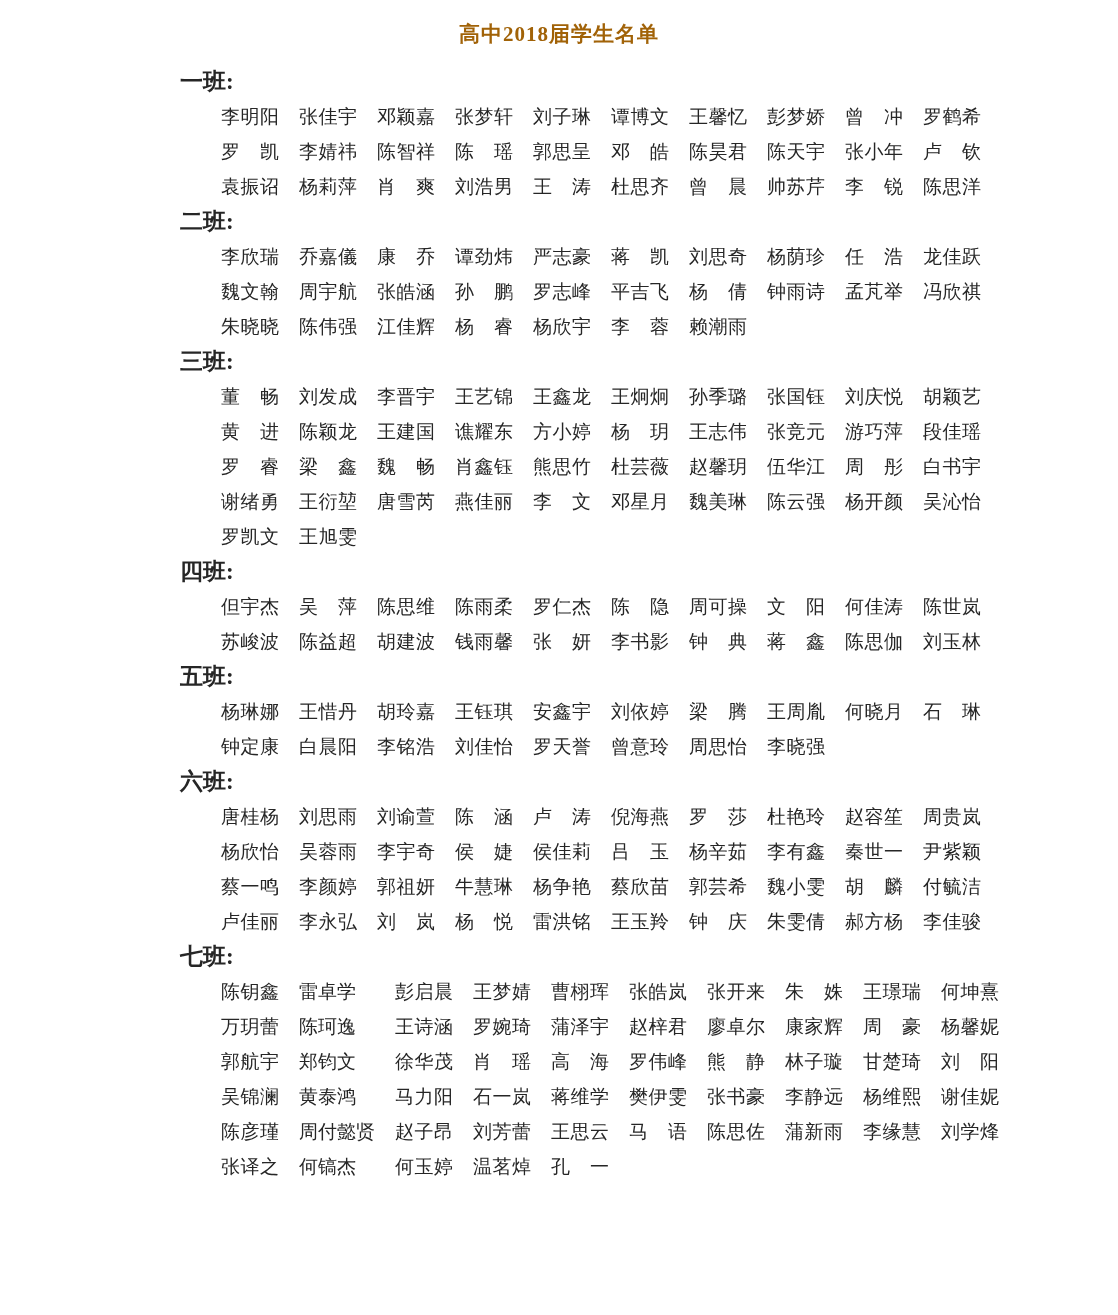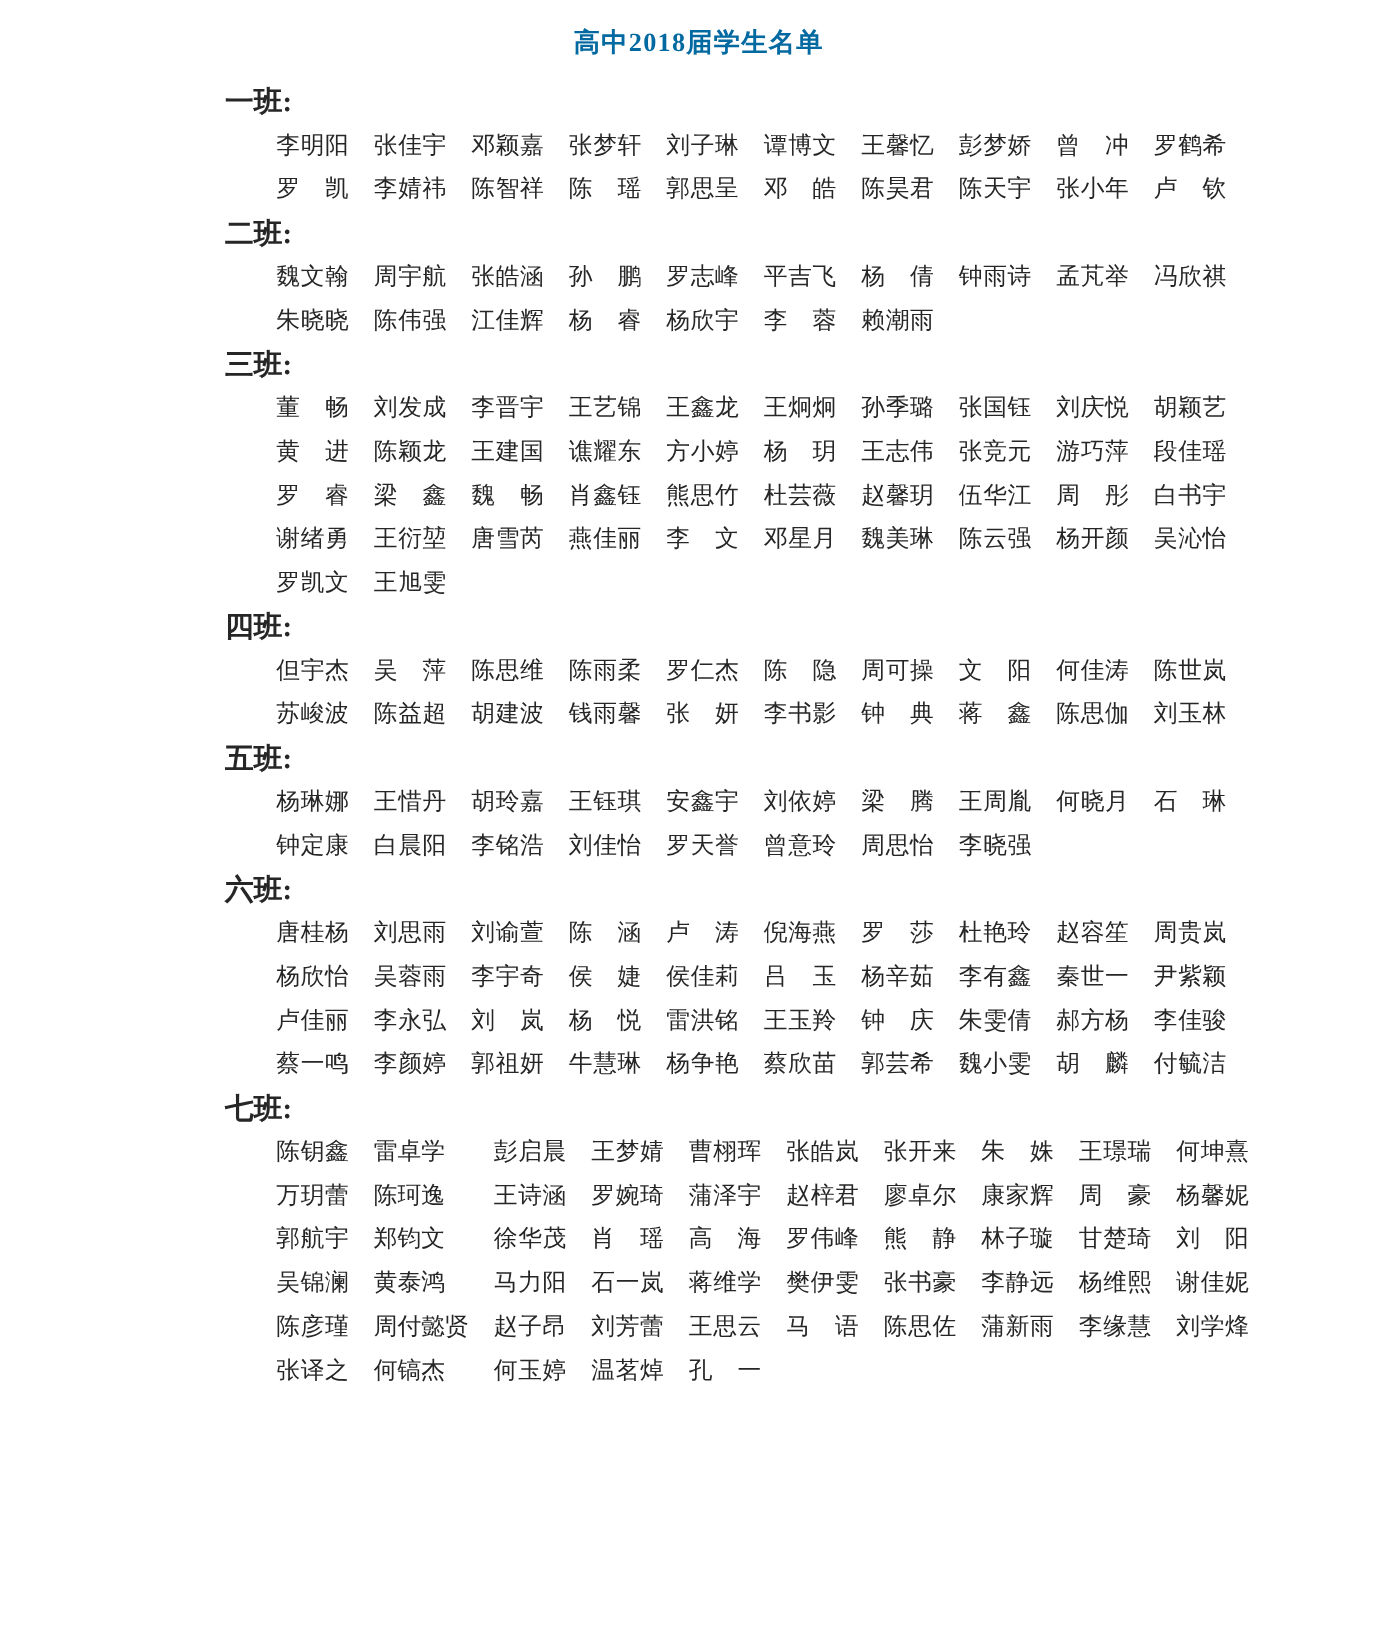--- a/index.html
+++ b/index.html
@@ -47,29 +47,31 @@
   .name-cell.wide {
     min-width: 96px;
     margin-right: 0;
     text-align-last: left;
   }
 </style>
 </head>
 <body>
 
 <div class="page">
-  <h1 class="doc-title" style="color: #0369a1;">高中2018届学生名单</h1>
+  <h1 class="doc-title" style="color: #a16207;">高中2018届学生名单</h1>
   <div id="classes-mount">
       <div class="class-section">
         <div class="class-header">一班:</div>
         <div class="name-row"><span class="name-cell">李明阳</span><span class="name-cell">张佳宇</span><span class="name-cell">邓颖嘉</span><span class="name-cell">张梦轩</span><span class="name-cell">刘子琳</span><span class="name-cell">谭博文</span><span class="name-cell">王馨忆</span><span class="name-cell">彭梦娇</span><span class="name-cell">曾冲</span><span class="name-cell">罗鹤希</span></div>
         <div class="name-row"><span class="name-cell">罗凯</span><span class="name-cell">李婧祎</span><span class="name-cell">陈智祥</span><span class="name-cell">陈瑶</span><span class="name-cell">郭思呈</span><span class="name-cell">邓皓</span><span class="name-cell">陈昊君</span><span class="name-cell">陈天宇</span><span class="name-cell">张小年</span><span class="name-cell">卢钦</span></div>
+        <div class="name-row"><span class="name-cell">袁振诏</span><span class="name-cell">杨莉萍</span><span class="name-cell">肖爽</span><span class="name-cell">刘浩男</span><span class="name-cell">王涛</span><span class="name-cell">杜思齐</span><span class="name-cell">曾晨</span><span class="name-cell">帅苏芹</span><span class="name-cell">李锐</span><span class="name-cell">陈思洋</span></div>
       </div>
       <div class="class-section">
         <div class="class-header">二班:</div>
+        <div class="name-row"><span class="name-cell">李欣瑞</span><span class="name-cell">乔嘉儀</span><span class="name-cell">康乔</span><span class="name-cell">谭劲炜</span><span class="name-cell">严志豪</span><span class="name-cell">蒋凯</span><span class="name-cell">刘思奇</span><span class="name-cell">杨荫珍</span><span class="name-cell">任浩</span><span class="name-cell">龙佳跃</span></div>
         <div class="name-row"><span class="name-cell">魏文翰</span><span class="name-cell">周宇航</span><span class="name-cell">张皓涵</span><span class="name-cell">孙鹏</span><span class="name-cell">罗志峰</span><span class="name-cell">平吉飞</span><span class="name-cell">杨倩</span><span class="name-cell">钟雨诗</span><span class="name-cell">孟芃举</span><span class="name-cell">冯欣祺</span></div>
         <div class="name-row"><span class="name-cell">朱晓晓</span><span class="name-cell">陈伟强</span><span class="name-cell">江佳辉</span><span class="name-cell">杨睿</span><span class="name-cell">杨欣宇</span><span class="name-cell">李蓉</span><span class="name-cell">赖潮雨</span></div>
       </div>
       <div class="class-section">
         <div class="class-header">三班:</div>
         <div class="name-row"><span class="name-cell">董畅</span><span class="name-cell">刘发成</span><span class="name-cell">李晋宇</span><span class="name-cell">王艺锦</span><span class="name-cell">王鑫龙</span><span class="name-cell">王炯炯</span><span class="name-cell">孙季璐</span><span class="name-cell">张国钰</span><span class="name-cell">刘庆悦</span><span class="name-cell">胡颖艺</span></div>
         <div class="name-row"><span class="name-cell">黄进</span><span class="name-cell">陈颖龙</span><span class="name-cell">王建国</span><span class="name-cell">谯耀东</span><span class="name-cell">方小婷</span><span class="name-cell">杨玥</span><span class="name-cell">王志伟</span><span class="name-cell">张竞元</span><span class="name-cell">游巧萍</span><span class="name-cell">段佳瑶</span></div>
         <div class="name-row"><span class="name-cell">罗睿</span><span class="name-cell">梁鑫</span><span class="name-cell">魏畅</span><span class="name-cell">肖鑫钰</span><span class="name-cell">熊思竹</span><span class="name-cell">杜芸薇</span><span class="name-cell">赵馨玥</span><span class="name-cell">伍华江</span><span class="name-cell">周彤</span><span class="name-cell">白书宇</span></div>
         <div class="name-row"><span class="name-cell">谢绪勇</span><span class="name-cell">王衍堃</span><span class="name-cell">唐雪芮</span><span class="name-cell">燕佳丽</span><span class="name-cell">李文</span><span class="name-cell">邓星月</span><span class="name-cell">魏美琳</span><span class="name-cell">陈云强</span><span class="name-cell">杨开颜</span><span class="name-cell">吴沁怡</span></div>
         <div class="name-row"><span class="name-cell">罗凯文</span><span class="name-cell">王旭雯</span></div>
@@ -81,22 +83,22 @@
       </div>
       <div class="class-section">
         <div class="class-header">五班:</div>
         <div class="name-row"><span class="name-cell">杨琳娜</span><span class="name-cell">王惜丹</span><span class="name-cell">胡玲嘉</span><span class="name-cell">王钰琪</span><span class="name-cell">安鑫宇</span><span class="name-cell">刘依婷</span><span class="name-cell">梁腾</span><span class="name-cell">王周胤</span><span class="name-cell">何晓月</span><span class="name-cell">石琳</span></div>
         <div class="name-row"><span class="name-cell">钟定康</span><span class="name-cell">白晨阳</span><span class="name-cell">李铭浩</span><span class="name-cell">刘佳怡</span><span class="name-cell">罗天誉</span><span class="name-cell">曾意玲</span><span class="name-cell">周思怡</span><span class="name-cell">李晓强</span></div>
       </div>
       <div class="class-section">
         <div class="class-header">六班:</div>
         <div class="name-row"><span class="name-cell">唐桂杨</span><span class="name-cell">刘思雨</span><span class="name-cell">刘谕萱</span><span class="name-cell">陈涵</span><span class="name-cell">卢涛</span><span class="name-cell">倪海燕</span><span class="name-cell">罗莎</span><span class="name-cell">杜艳玲</span><span class="name-cell">赵容笙</span><span class="name-cell">周贵岚</span></div>
         <div class="name-row"><span class="name-cell">杨欣怡</span><span class="name-cell">吴蓉雨</span><span class="name-cell">李宇奇</span><span class="name-cell">侯婕</span><span class="name-cell">侯佳莉</span><span class="name-cell">吕玉</span><span class="name-cell">杨辛茹</span><span class="name-cell">李有鑫</span><span class="name-cell">秦世一</span><span class="name-cell">尹紫颖</span></div>
+        <div class="name-row"><span class="name-cell">蔡一鸣</span><span class="name-cell">李颜婷</span><span class="name-cell">郭祖妍</span><span class="name-cell">牛慧琳</span><span class="name-cell">杨争艳</span><span class="name-cell">蔡欣苗</span><span class="name-cell">郭芸希</span><span class="name-cell">魏小雯</span><span class="name-cell">胡麟</span><span class="name-cell">付毓洁</span></div>
         <div class="name-row"><span class="name-cell">卢佳丽</span><span class="name-cell">李永弘</span><span class="name-cell">刘岚</span><span class="name-cell">杨悦</span><span class="name-cell">雷洪铭</span><span class="name-cell">王玉羚</span><span class="name-cell">钟庆</span><span class="name-cell">朱雯倩</span><span class="name-cell">郝方杨</span><span class="name-cell">李佳骏</span></div>
-        <div class="name-row"><span class="name-cell">蔡一鸣</span><span class="name-cell">李颜婷</span><span class="name-cell">郭祖妍</span><span class="name-cell">牛慧琳</span><span class="name-cell">杨争艳</span><span class="name-cell">蔡欣苗</span><span class="name-cell">郭芸希</span><span class="name-cell">魏小雯</span><span class="name-cell">胡麟</span><span class="name-cell">付毓洁</span></div>
       </div>
       <div class="class-section">
         <div class="class-header">七班:</div>
         <div class="name-row"><span class="name-cell">陈钥鑫</span><span class="name-cell wide">雷卓学</span><span class="name-cell">彭启晨</span><span class="name-cell">王梦婧</span><span class="name-cell">曹栩珲</span><span class="name-cell">张皓岚</span><span class="name-cell">张开来</span><span class="name-cell">朱姝</span><span class="name-cell">王璟瑞</span><span class="name-cell">何坤熹</span></div>
         <div class="name-row"><span class="name-cell">万玥蕾</span><span class="name-cell wide">陈珂逸</span><span class="name-cell">王诗涵</span><span class="name-cell">罗婉琦</span><span class="name-cell">蒲泽宇</span><span class="name-cell">赵梓君</span><span class="name-cell">廖卓尔</span><span class="name-cell">康家辉</span><span class="name-cell">周豪</span><span class="name-cell">杨馨妮</span></div>
         <div class="name-row"><span class="name-cell">郭航宇</span><span class="name-cell wide">郑钧文</span><span class="name-cell">徐华茂</span><span class="name-cell">肖瑶</span><span class="name-cell">高海</span><span class="name-cell">罗伟峰</span><span class="name-cell">熊静</span><span class="name-cell">林子璇</span><span class="name-cell">甘楚琦</span><span class="name-cell">刘阳</span></div>
         <div class="name-row"><span class="name-cell">吴锦澜</span><span class="name-cell wide">黄泰鸿</span><span class="name-cell">马力阳</span><span class="name-cell">石一岚</span><span class="name-cell">蒋维学</span><span class="name-cell">樊伊雯</span><span class="name-cell">张书豪</span><span class="name-cell">李静远</span><span class="name-cell">杨维熙</span><span class="name-cell">谢佳妮</span></div>
         <div class="name-row"><span class="name-cell">陈彦瑾</span><span class="name-cell wide">周付懿贤</span><span class="name-cell">赵子昂</span><span class="name-cell">刘芳蕾</span><span class="name-cell">王思云</span><span class="name-cell">马语</span><span class="name-cell">陈思佐</span><span class="name-cell">蒲新雨</span><span class="name-cell">李缘慧</span><span class="name-cell">刘学烽</span></div>
         <div class="name-row"><span class="name-cell">张译之</span><span class="name-cell wide">何镐杰</span><span class="name-cell">何玉婷</span><span class="name-cell">温茗焯</span><span class="name-cell">孔一</span></div>
       </div>

